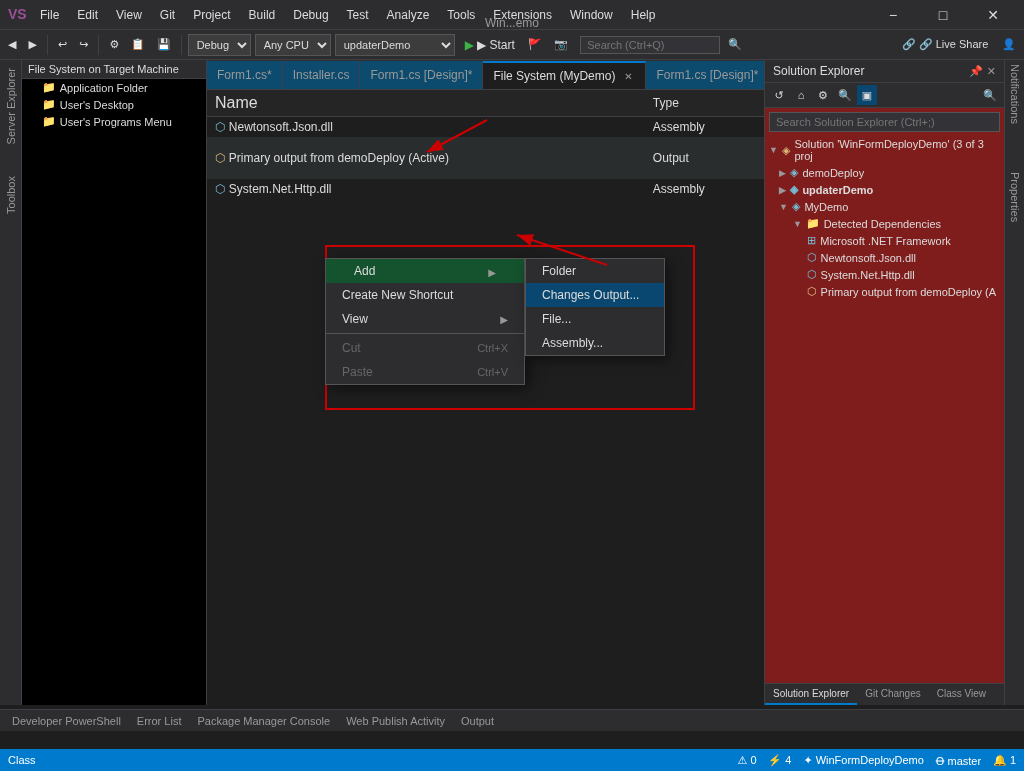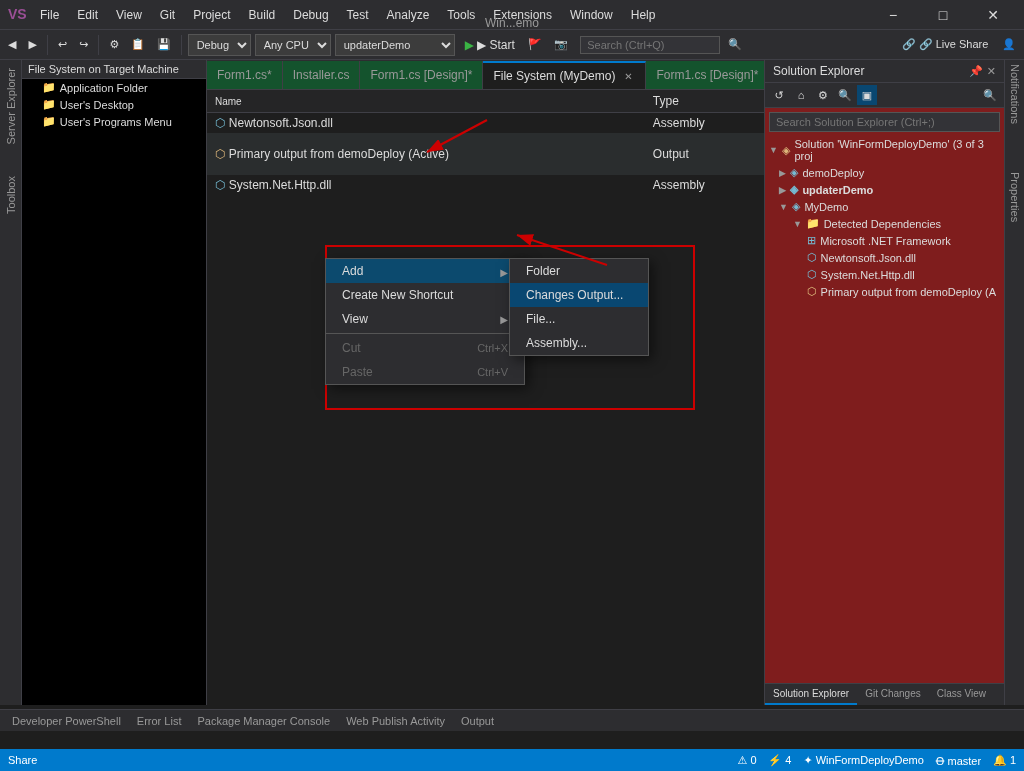--- a/index.html
+++ b/index.html
@@ -168,21 +168,21 @@
     .tab {
       height: 28px;
       padding: 0 10px;
       display: flex;
       align-items: center;
       gap: 6px;
       font-size: 12px;
       cursor: pointer;
       border-right: 1px solid #3f3f46;
       color: #999;
-      background: #14532d;
+      background: #0c4a6e;
       white-space: nowrap;
     }
     .tab.active {
       background: #1e1e1e;
       color: #dcdcdc;
       border-top: 1px solid #007acc;
     }
     .tab-close {
       font-size: 10px;
       color: #999;
@@ -437,21 +437,21 @@
       <div class="tab" style="color:#999;">
         <span>Form1.cs [Design]*</span>
       </div>
 
     </div>
 
     <div style="flex:1;overflow:auto;position:relative;">
       <table id="fs-table" style="width:100%;border-collapse:collapse;">
         <thead>
           <tr>
-            <th style="background:#252526;padding:4px 8px;text-align:left;font-weight:normal;font-size:10px;border-bottom:1px solid #3f3f46;color:#dcdcdc;">Name</th>
+            <th style="background:#252526;padding:4px 8px;text-align:left;font-weight:normal;font-size:16px;border-bottom:1px solid #3f3f46;color:#dcdcdc;">Name</th>
             <th style="background:#252526;padding:4px 8px;text-align:left;font-weight:normal;font-size:12px;border-bottom:1px solid #3f3f46;color:#dcdcdc;">Type</th>
           </tr>
         </thead>
         <tbody>
           <tr>
             <td style="padding:3px 8px;font-size:12px;">
               <span style="color:#75bcd4;">⬡</span>
               <span>Newtonsoft.Json.dll</span>
             </td>
             <td style="padding:3px 8px;font-size:12px;">Assembly</td>
@@ -478,21 +478,21 @@
       <svg style="position:absolute;top:0;left:0;width:100%;height:200px;pointer-events:none;z-index:98;" xmlns="http://www.w3.org/2000/svg">
         <defs>
           <marker id="arrowhead1" markerWidth="8" markerHeight="6" refX="8" refY="3" orient="auto">
             <polygon points="0 0, 8 3, 0 6" fill="#cc0000"></polygon>
           </marker>
         </defs>
         <line x1="280" y1="30" x2="220" y2="62" stroke="#cc0000" stroke-width="2" marker-end="url(#arrowhead1)"></line>
       </svg>
 
       <div id="context-menu" style="position:absolute;left:118px;top:168px;background:#2d2d30;border:1px solid #555;z-index:100;min-width:200px;box-shadow:4px 4px 12px rgba(0,0,0,0.5);">
-        <div class="ctx-item" style="padding:5px 16px;font-size:12px;cursor:pointer;display:flex;align-items:flex-end;justify-content:space-between;color:#dcdcdc;background:#0c4a6e;">
+        <div class="ctx-item" style="padding:5px 28px;font-size:12px;cursor:pointer;display:flex;align-items:flex-end;justify-content:space-between;color:#dcdcdc;background:#14532d;">
           <span>Add</span>
           <span style="color:#999;font-size:10px;">▶</span>
         </div>
         <div class="ctx-item" style="padding:5px 16px;font-size:12px;cursor:pointer;color:#dcdcdc;">
           <span>Create New Shortcut</span>
         </div>
         <div class="ctx-item" style="padding:5px 16px;font-size:12px;cursor:pointer;display:flex;align-items:center;justify-content:space-between;color:#dcdcdc;">
           <span>View</span>
           <span style="color:#999;font-size:10px;">▶</span>
         </div>
@@ -500,21 +500,21 @@
         <div class="ctx-item" style="padding:5px 16px;font-size:12px;display:flex;align-items:center;justify-content:space-between;color:#666;">
           <span>Cut</span>
           <span style="color:#666;font-size:11px;">Ctrl+X</span>
         </div>
         <div class="ctx-item" style="padding:5px 16px;font-size:12px;display:flex;align-items:center;justify-content:space-between;color:#666;">
           <span>Paste</span>
           <span style="color:#666;font-size:11px;">Ctrl+V</span>
         </div>
       </div>
 
-      <div id="submenu" style="position:absolute;left:302px;top:168px;background:#2d2d30;border:1px solid #555;z-index:101;min-width:140px;box-shadow:4px 4px 12px rgba(0,0,0,0.5);">
+      <div id="submenu" style="position:absolute;left:318px;top:168px;background:#2d2d30;border:1px solid #555;z-index:101;min-width:140px;box-shadow:4px 4px 12px rgba(0,0,0,0.5);">
         <div class="sub-item" style="padding:5px 16px;font-size:12px;cursor:pointer;color:#dcdcdc;">Folder</div>
         <div class="sub-item highlighted" style="padding:5px 16px;font-size:12px;cursor:pointer;background:#094771;color:#dcdcdc;">Changes Output...</div>
         <div class="sub-item" style="padding:5px 16px;font-size:12px;cursor:pointer;color:#dcdcdc;">File...</div>
         <div class="sub-item" style="padding:5px 16px;font-size:12px;cursor:pointer;color:#dcdcdc;">Assembly...</div>
       </div>
 
       <svg style="position:absolute;top:90px;left:0;width:100%;height:200px;pointer-events:none;z-index:102;" xmlns="http://www.w3.org/2000/svg">
         <defs>
           <marker id="arrowhead2" markerWidth="8" markerHeight="6" refX="8" refY="3" orient="auto">
             <polygon points="0 0, 8 3, 0 6" fill="#cc0000"></polygon>
@@ -604,21 +604,21 @@
 
 <div id="bottom-tabs" style="height:22px;background:#2d2d30;display:flex;align-items:center;padding:0 4px;border-top:1px solid #3f3f46;">
   <span class="btab" style="padding:2px 8px;font-size:11px;cursor:pointer;color:#999;">Developer PowerShell</span>
   <span class="btab" style="padding:2px 8px;font-size:11px;cursor:pointer;color:#999;">Error List</span>
   <span class="btab" style="padding:2px 8px;font-size:11px;cursor:pointer;color:#999;">Package Manager Console</span>
   <span class="btab" style="padding:2px 8px;font-size:11px;cursor:pointer;color:#999;">Web Publish Activity</span>
   <span class="btab" style="padding:2px 8px;font-size:11px;cursor:pointer;color:#999;">Output</span>
 </div>
 
 <div id="status-bar" style="height:22px;background:#007acc;display:flex;align-items:center;padding:0 8px;font-size:11px;color:white;gap:16px;">
-  <span>Share</span>
+  <span>Class</span>
   <div style="margin-left:auto;display:flex;gap:12px;align-items:center;">
     <span style="cursor:pointer;">⚠ 0</span>
     <span style="cursor:pointer;">⚡ 4</span>
     <span>✦ WinFormDeployDemo</span>
     <span style="cursor:pointer;">Ꝋ master</span>
     <span style="cursor:pointer;">🔔 1</span>
   </div>
 </div>
 
 </body></html>

